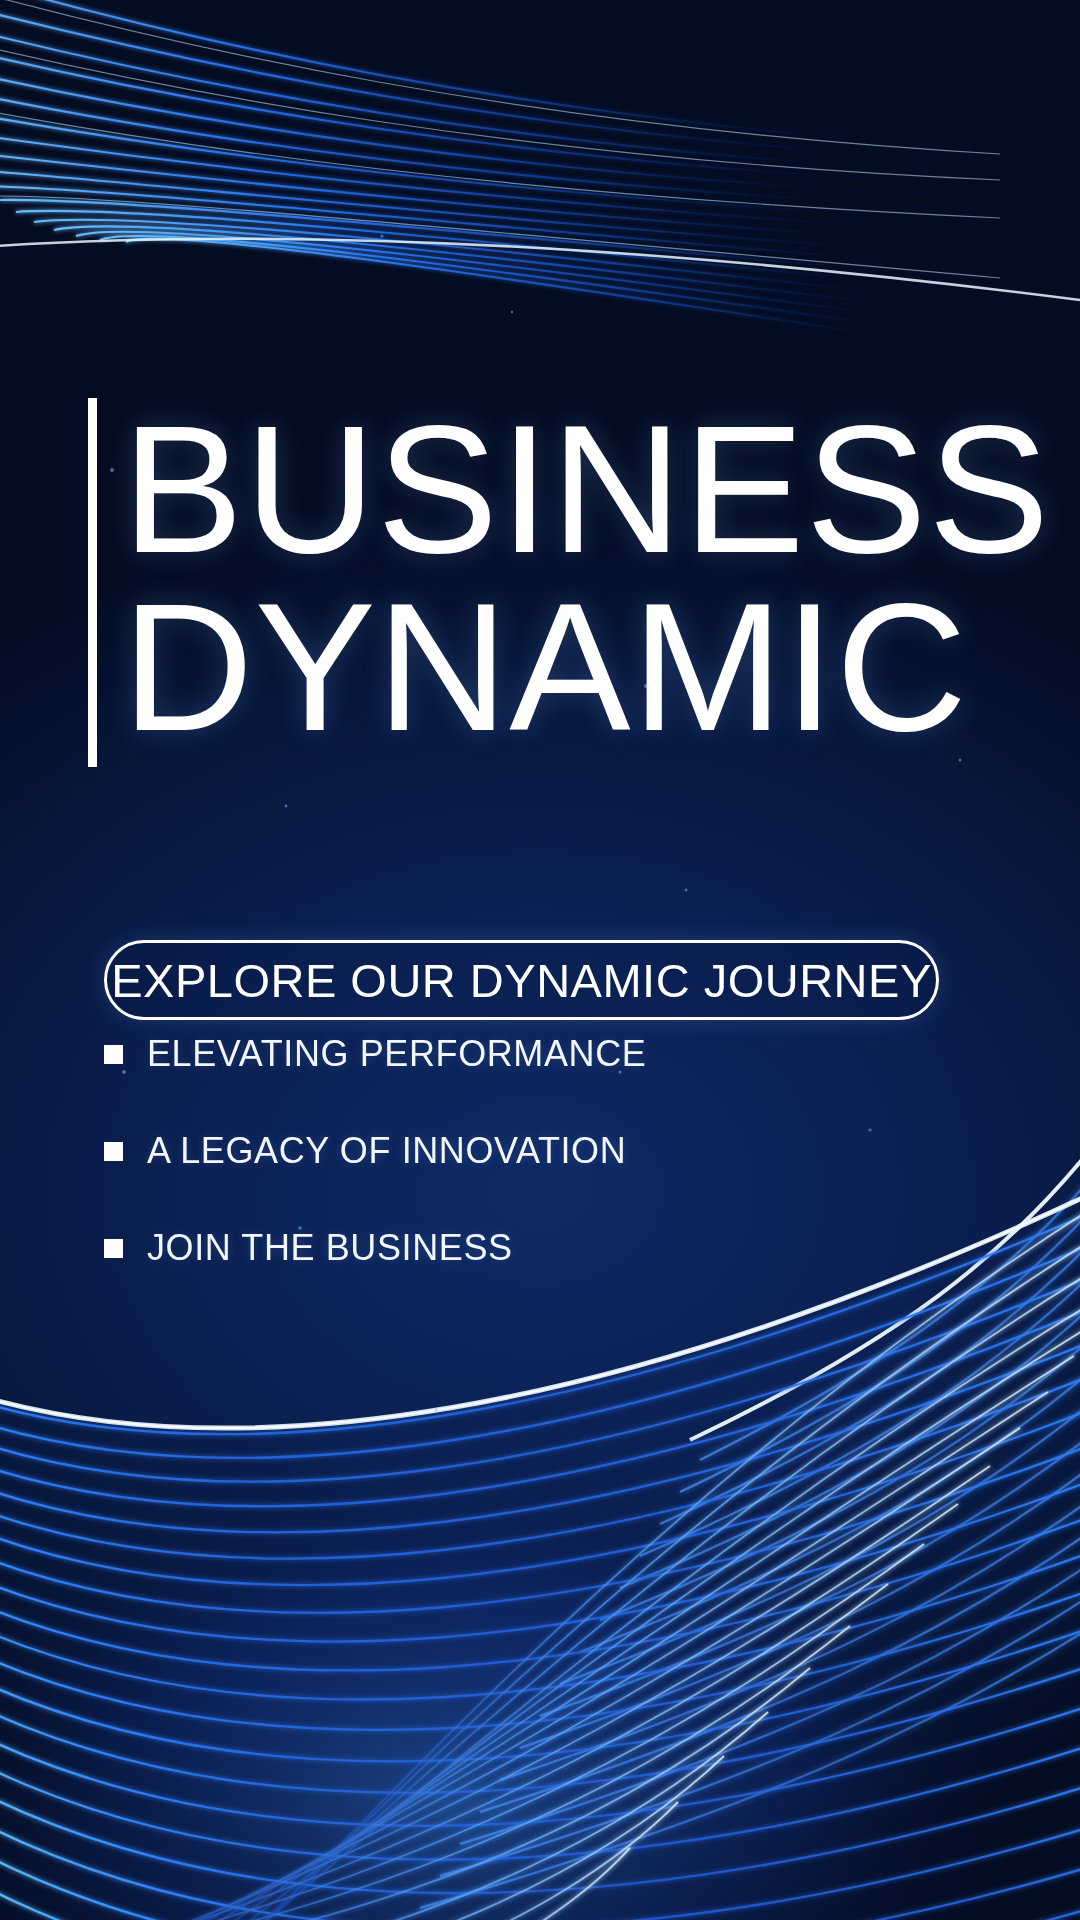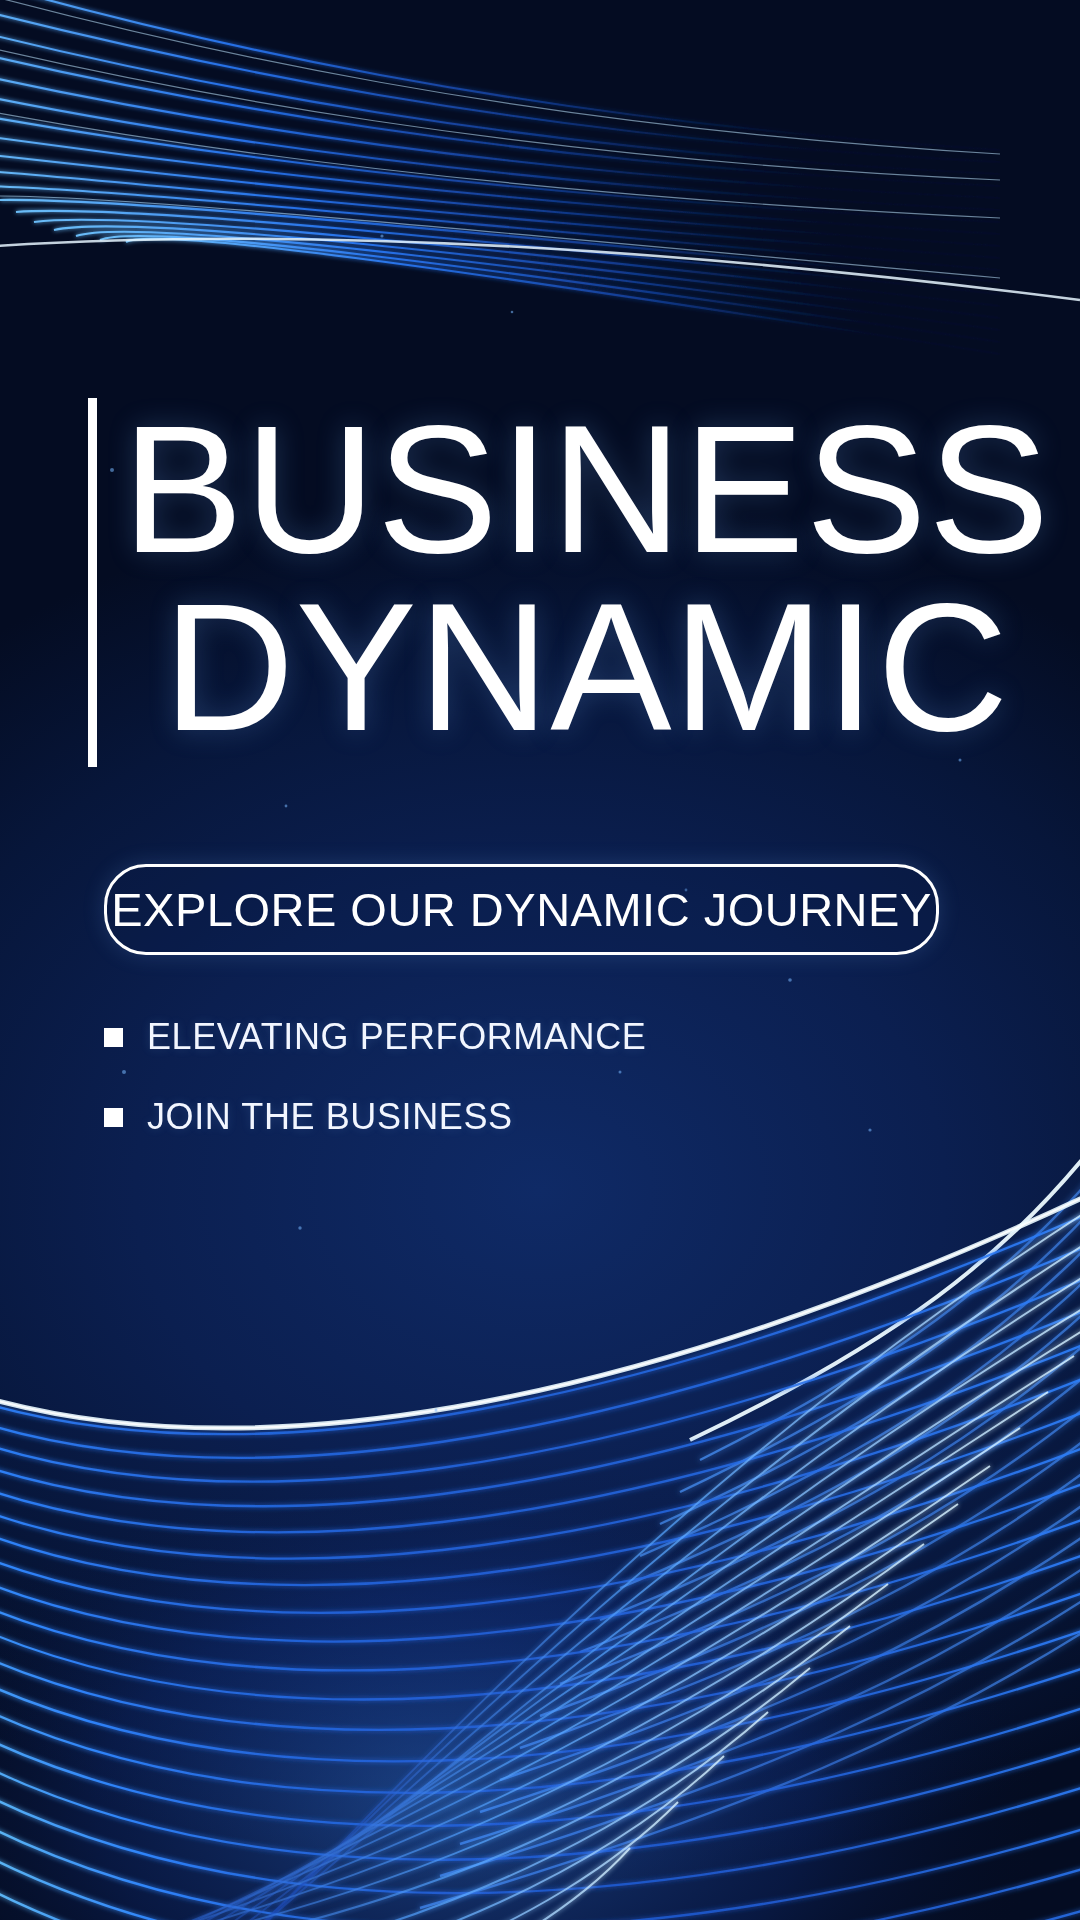--- a/index.html
+++ b/index.html
@@ -10,21 +10,20 @@
     font-family:"Liberation Sans", sans-serif;
   }
 
   #poster {
     position:relative;
     width:1080px; height:1920px;
     overflow:hidden;
     background:
       radial-gradient(ellipse 900px 700px at 50% 62%, #0f2a66 0%, #0b1f50 45%, #07163a 75%, #040c22 100%),
       linear-gradient(160deg, #061023 0%, #0a1c47 35%, #0b2054 60%, #050f2a 100%);
-    text-align: center;
   }
 
   
   .deco {
     position:absolute; left:0; top:0;
     width:1080px; height:1920px;
     pointer-events:none;
   }
 
   
@@ -55,22 +54,22 @@
     font-weight:400;
     letter-spacing:1px;
     white-space:nowrap;
     font-family:"Liberation Sans", sans-serif;
     text-shadow:0 0 28px rgba(120,180,255,0.25);
   }
 
   
   #cta-button {
     position:absolute;
-    left:104px; top:864px;
-    width:835px; height:91px;
+    left:104px; top:940px;
+    width:835px; height:80px;
     border:3px solid #ffffff;
     border-radius:42px;
     display:flex;
     align-items:center;
     justify-content:center;
     background:rgba(10,28,72,0.22);
     box-shadow:0 0 22px rgba(120,180,255,0.18);
   }
   #cta-label {
     color:#ffffff;
@@ -86,20 +85,21 @@
     left:104px; top:1018px;
     width:760px;
     display:flex;
     flex-direction:column;
     gap:42px;
   }
   .feature-item {
     display:flex;
     align-items:center;
     height:38px;
+    margin-top:17px;
   }
   .bullet-square {
     width:19px; height:19px;
     background:#ffffff;
     flex:0 0 19px;
     margin-right:24px;
   }
   .feature-label {
     color:#f2f6ff;
     font-size:36px;
@@ -302,20 +302,24 @@
   </div>
 
   <div id="feature-list">
 
     <div class="feature-item">
       <span class="bullet-square"></span>
       <span class="feature-label">ELEVATING PERFORMANCE</span>
     </div>
 
 
+    <div class="feature-item">
+      <span class="bullet-square"></span>
+      <span class="feature-label">A LEGACY OF INNOVATION</span>
+    </div>
 
     <div class="feature-item">
       <span class="bullet-square"></span>
       <span class="feature-label">JOIN THE BUSINESS</span>
     </div>
 
   </div>
 
 </div>
 

